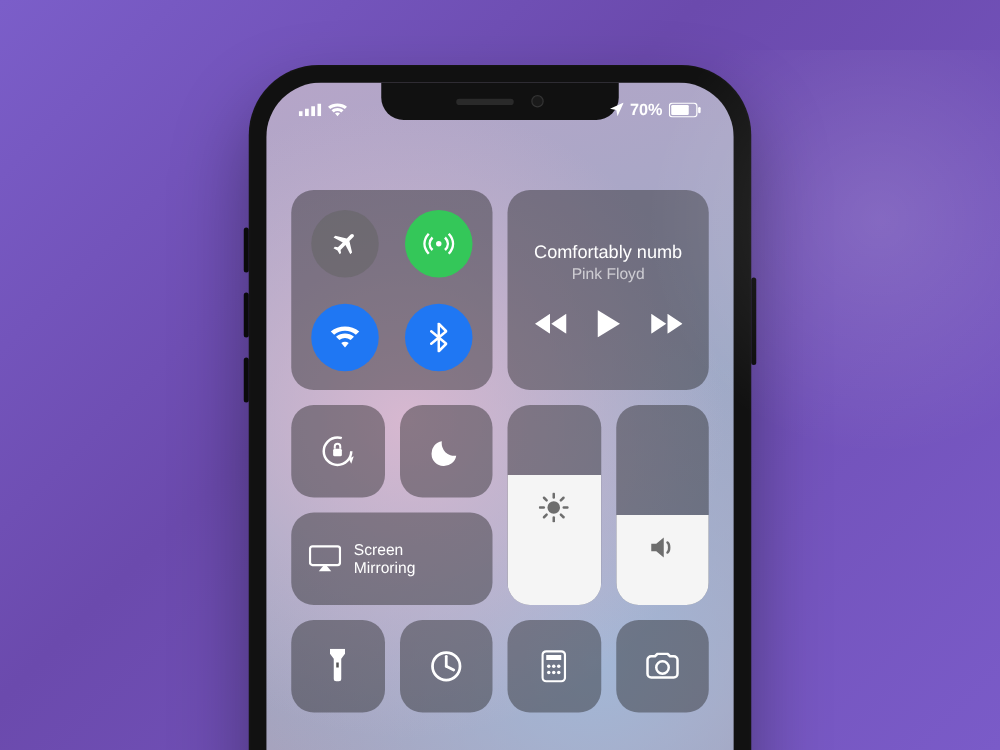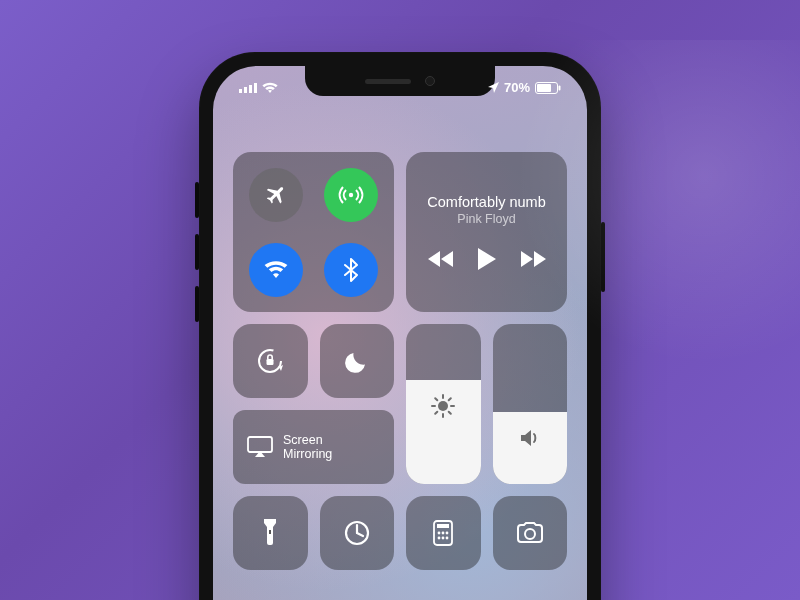--- a/index.html
+++ b/index.html
@@ -139,21 +139,21 @@
     position:absolute;
     left:0; right:0; bottom:0;
     background:#f5f5f5;
     display:flex;
     align-items:flex-start;
     justify-content:center;
     padding-top:14px;
   }
   .slider .icon-holder { color:#6e6e6e; }
 
-  .mirror { justify-content:flex-start; padding:0 14px; gap:10px;border-radius:12px; }
+  .mirror { justify-content:flex-start; padding:0 14px; gap:10px; }
   .mirror .label { font-size:12.5px; line-height:1.15; }
 
   svg { display:block; }
 </style>
 </head>
 <body>
 
 <div class="phone">
   <div class="screen">
     <div class="notch">

